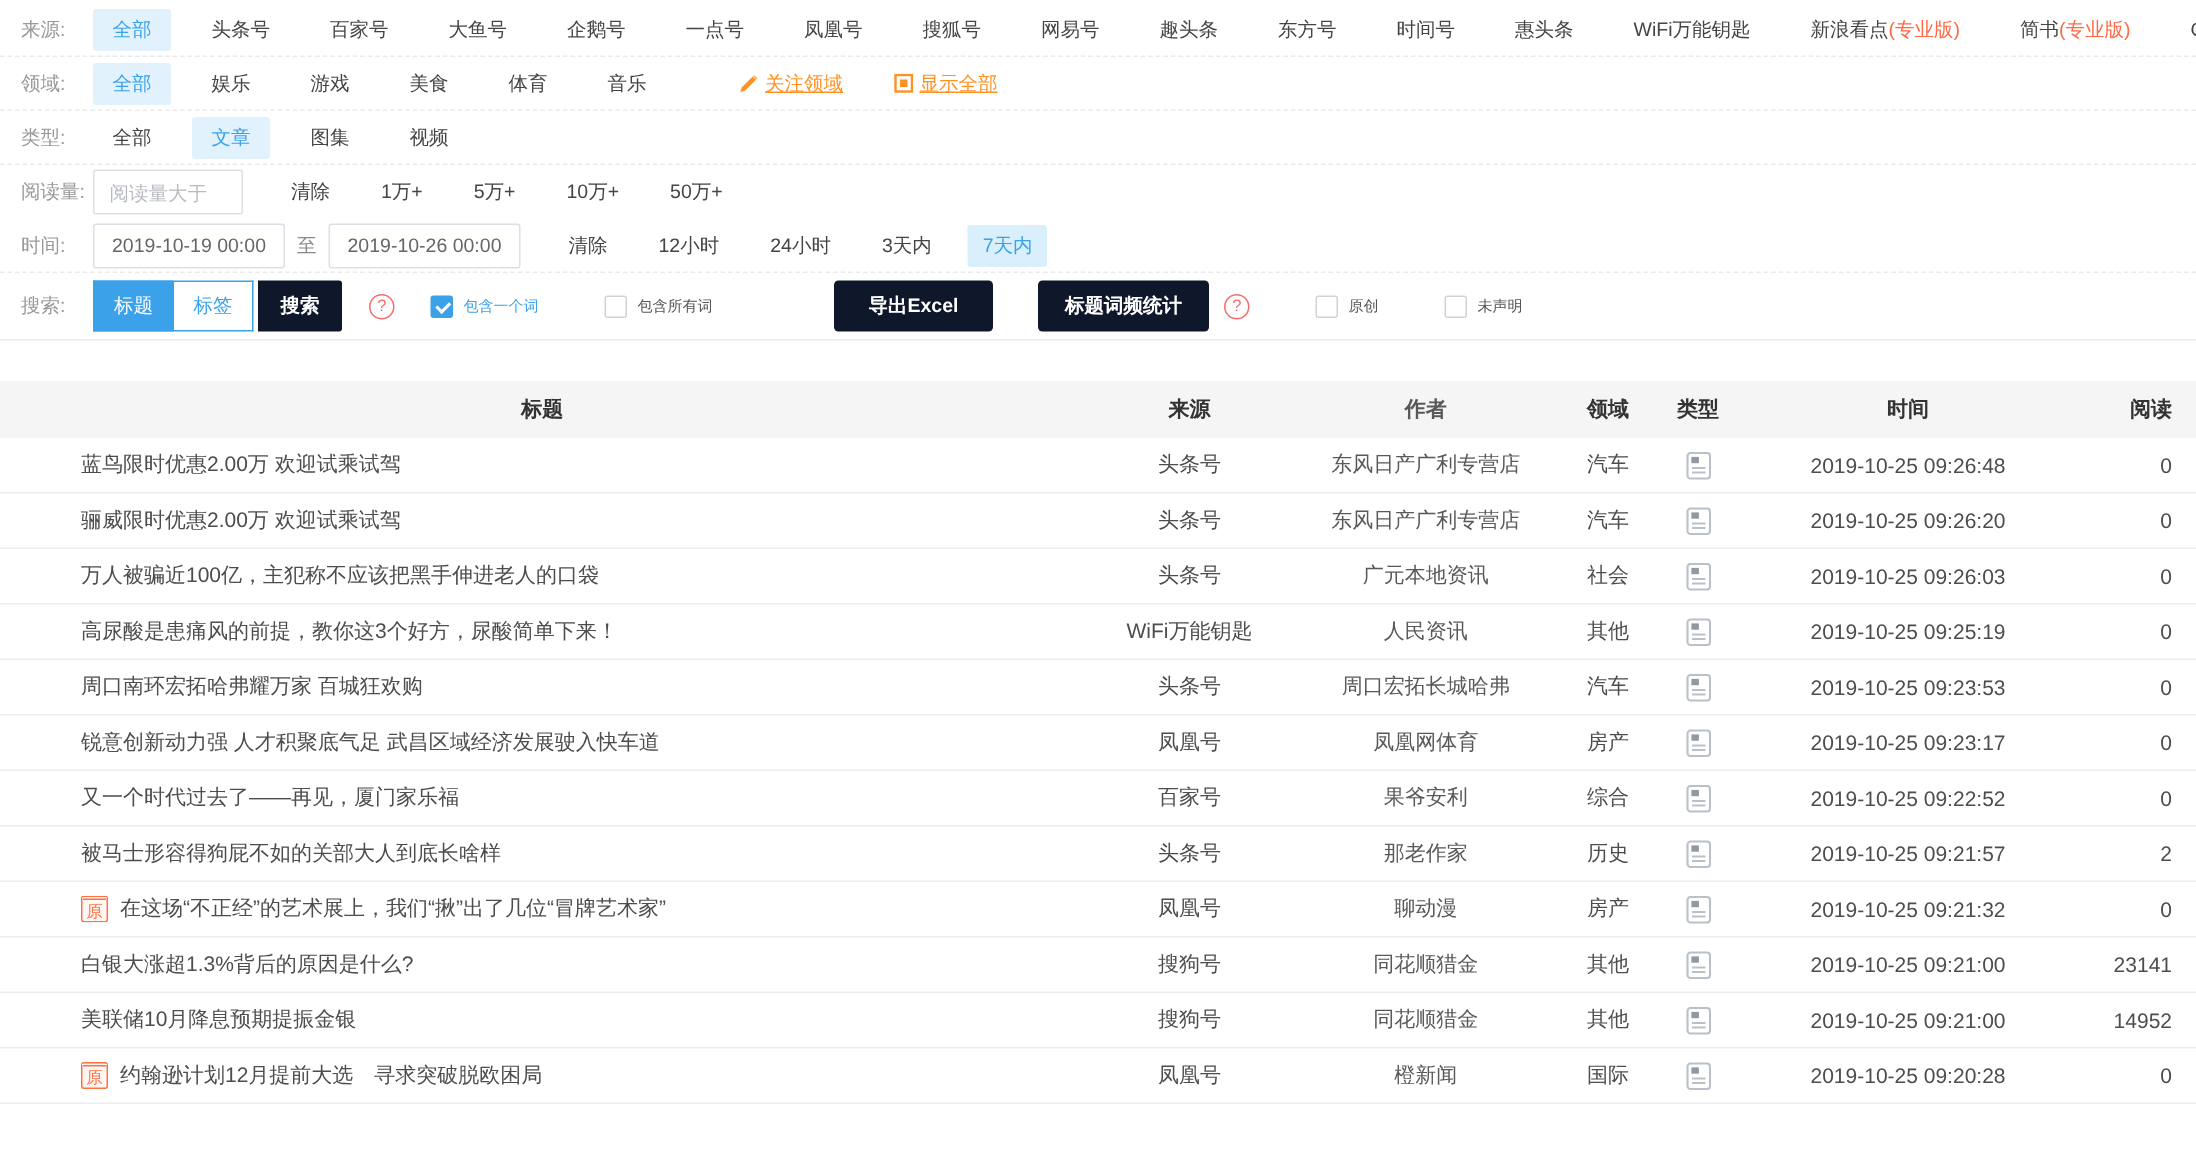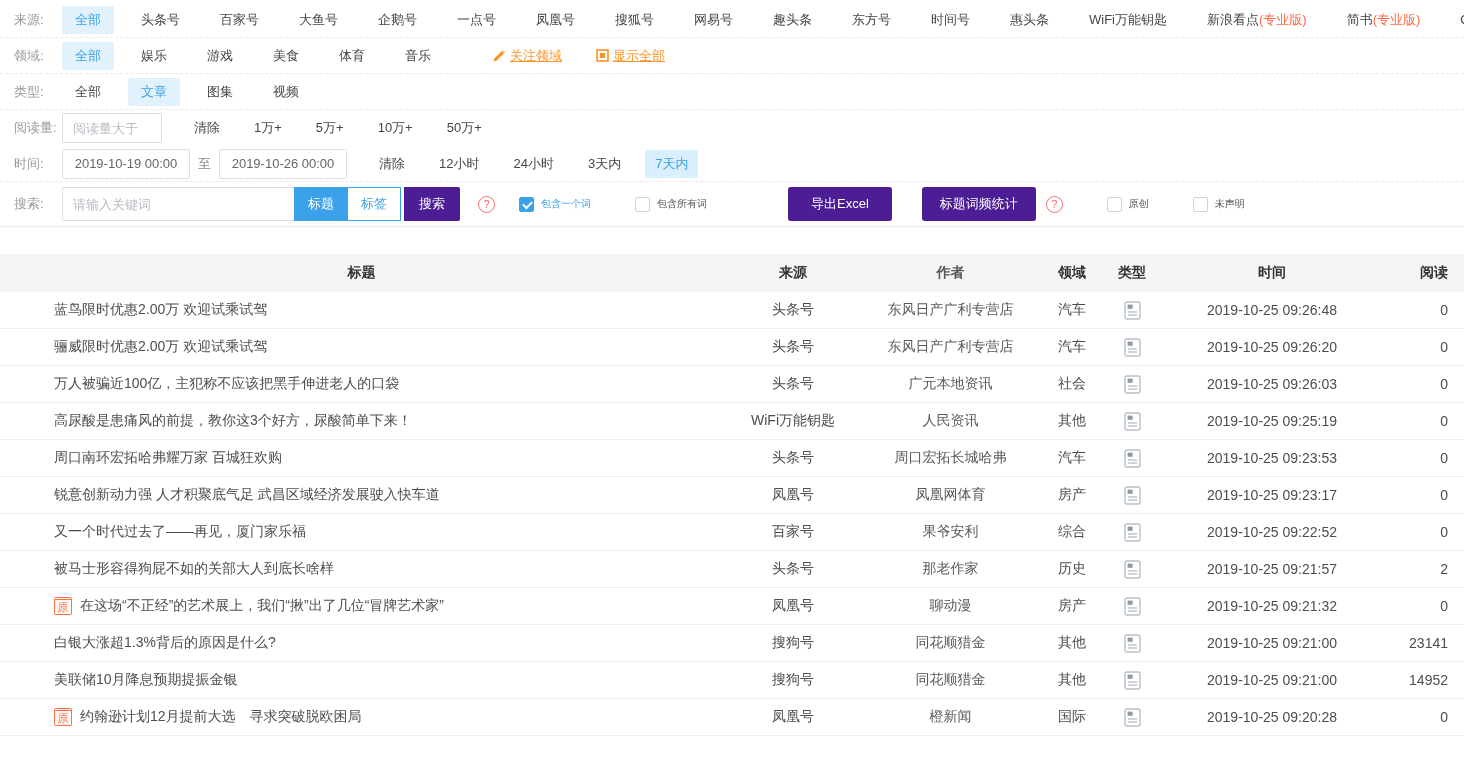--- a/index.html
+++ b/index.html
@@ -22,22 +22,22 @@
   #read-input { width:100px; margin-right:22px; }
   .date-input { width:128px; text-align:center; }
   .date-sep { color:#8a8a8a; font-size:13px; margin:0 8px; }
   .after-inputs { margin-left:22px; }
   
   .search-group { display:flex; align-items:stretch; height:34px; }
   #search-input { width:232px; height:34px; border-right:none; border-radius:2px 0 0 2px; }
   .seg-btn { height:34px; padding:0 13px; font-size:13px; border:1px solid #3ba1e8; cursor:pointer; }
   .seg-btn.on { background:#3ba1e8; color:#fff; border-color:#3ba1e8; }
   .seg-btn.off { background:#fff; color:#3ba1e8; border-left:none; }
-  .btn-primary { height:34px; padding:0 16px; background:#4c1d95; color:#fff; font-size:13px;
-     border:none; border-radius:3px; cursor:pointer; }
+  .btn-primary { height:34px; padding:0 16px; background:#0f172a; color:#fff; font-size:13px;
+     border:none; border-radius:3px; cursor:pointer;font-weight:bold; }
   #search-btn { margin-left:3px; padding:0 15px; border-radius:0 2px 2px 0; }
   .qmark { display:inline-flex; align-items:center; justify-content:center; width:17px; height:17px;
      border:1px solid #f56c6c; color:#f56c6c; border-radius:50%; font-size:11px; margin-left:18px; cursor:pointer; }
   .cbwrap { display:inline-flex; align-items:center; gap:7px; margin-left:24px; font-size:10px; color:#555; cursor:pointer;font-family:Liberation Serif, serif; }
   .cbwrap.blue { color:#3ba1e8; }
   .cb { position:relative; width:15px; height:15px; border:1px solid #cfd3d9; border-radius:2px; background:#fff; }
   .cb.checked { background:#3ba1e8; border-color:#3ba1e8; }
   .cb.checked::after { content:""; position:absolute; left:3px; top:3px; width:7px; height:4px;
      border-left:2px solid #fff; border-bottom:2px solid #fff; transform:rotate(-45deg); }
   #export-btn { margin-left:81px; padding:0 23px; }
@@ -119,21 +119,20 @@
     <input class="txt-input date-input" value="2019-10-26 00:00" style="">
     <span class="chip after-inputs">清除</span>
     <div style="display: contents;">
       
     <span class="chip"><span>12小时</span></span><span class="chip"><span>24小时</span></span><span class="chip"><span>3天内</span></span><span class="chip selected"><span>7天内</span></span></div>
   </div>
 
   <div class="frow" style="height:44px">
     <span class="flabel">搜索:</span>
     <div class="search-group">
-      <input id="search-input" class="txt-input" placeholder="请输入关键词" style="">
       <button class="seg-btn on">标题</button>
       <button class="seg-btn off">标签</button>
       <button id="search-btn" class="btn-primary">搜索</button>
     </div>
     <span class="qmark">?</span>
     <span class="cbwrap blue">
       <span class="cb checked"></span>
       <span>包含一个词</span>
     </span>
     <span class="cbwrap gap-lg">

